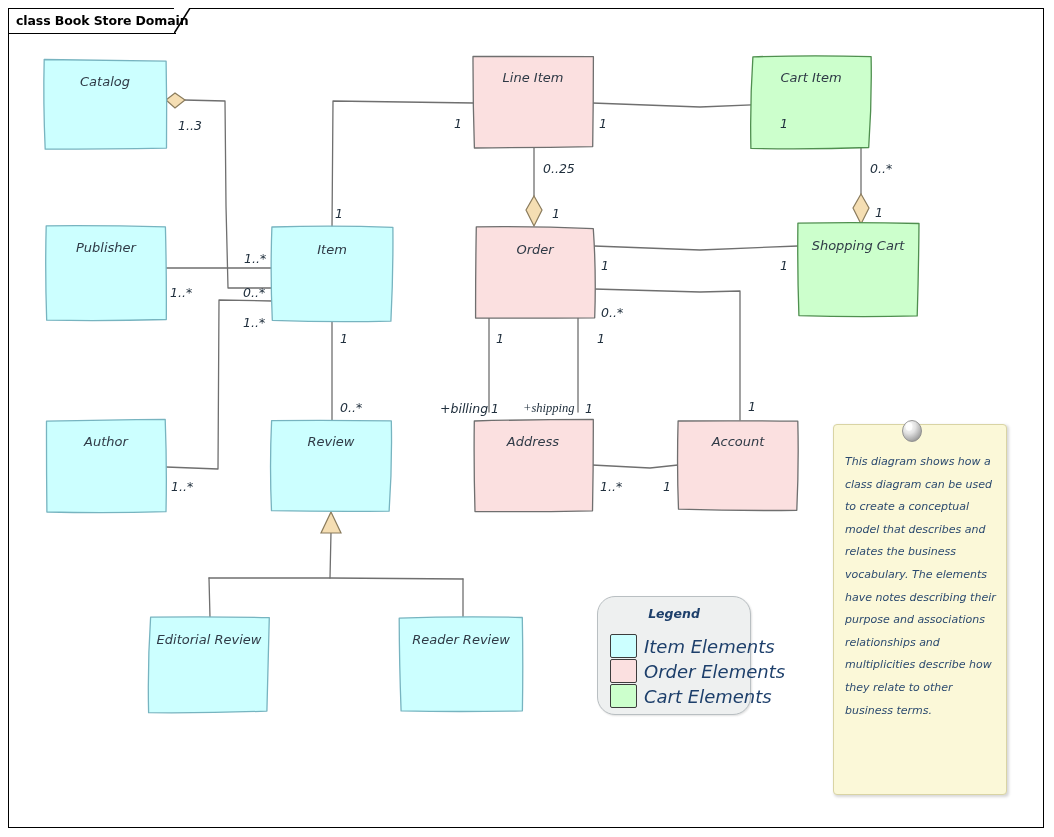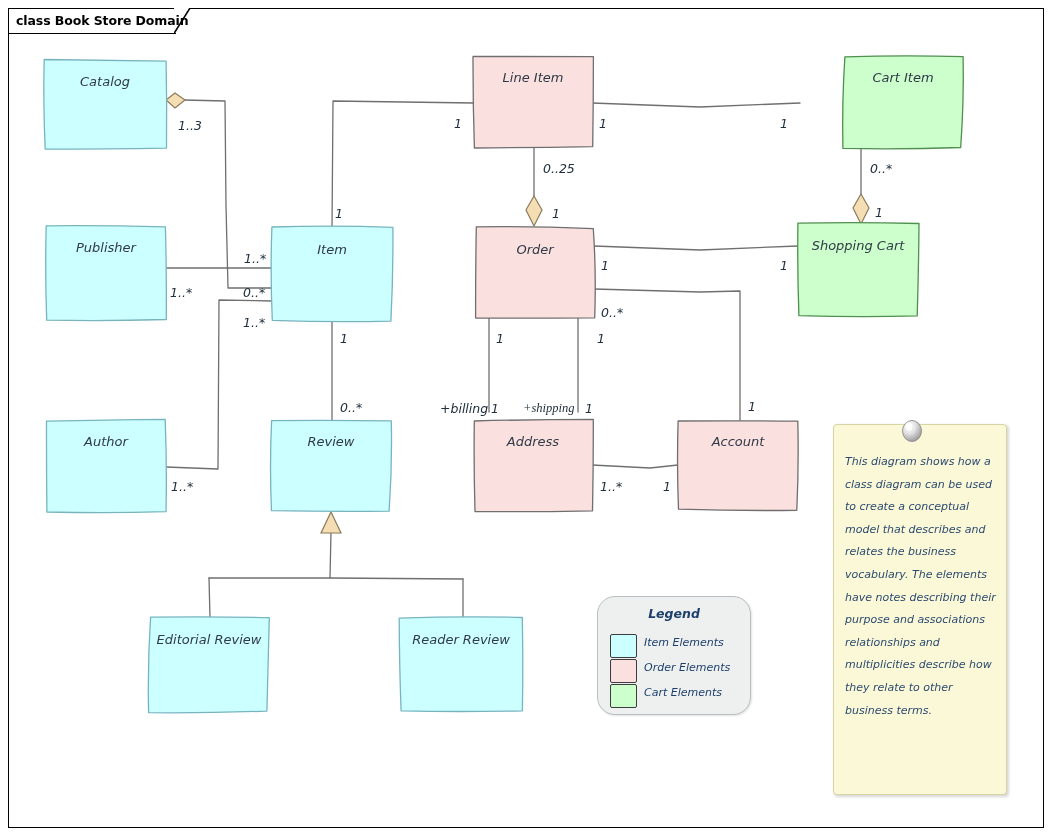--- a/index.html
+++ b/index.html
@@ -143,21 +143,21 @@
     height: 22px;
     border: 1.3px solid #3c3c3c;
     border-radius: 2px;
   }
   .legend-text {
     position: absolute;
     left: 34px;
     top: 3px;
     font-family: "DejaVu Sans", sans-serif;
     font-style: italic;
-    font-size: 11px;
+    font-size: 18px;
     color: #1d3f6b;
     white-space: nowrap;
   }
   
   #note {
     position: absolute;
     left: 833px;
     top: 424px;
     width: 172px;
     height: 369px;
@@ -258,21 +258,21 @@
           <path d="M4.2 3.5 Q63.7 4.3 126.1 5.2 Q127.0 47.5 126.5 92.1 Q67.6 93.0 5.2 93.2 Q3.1 46.6 4.2 3.5 Z" fill="#CCFFFF" stroke="#77b4c0" stroke-width="1.3" stroke-linejoin="round"></path>
         </svg>
         <div class="cls-label">Catalog</div>
       </div>
       <div class="cls" style="left: 474px; top: 56px; width: 118px; height: 92px;">
         <svg class="box-outline" width="128" height="102">
           <path d="M3.0 4.4 Q62.1 4.3 123.4 4.7 Q123.4 50.8 122.7 94.6 Q62.3 95.6 4.4 96.0 Q2.9 51.1 3.0 4.4 Z" fill="#FBE0E0" stroke="#6f6f6f" stroke-width="1.3" stroke-linejoin="round"></path>
         </svg>
         <div class="cls-label">Line Item</div>
       </div>
-      <div class="cls" style="left: 844px; top: 56px; width: 118px; height: 92px;">
+      <div class="cls" style="left: 752px; top: 56px; width: 118px; height: 92px;">
         <svg class="box-outline" width="128" height="102">
           <path d="M4.9 4.8 Q63.6 3.0 123.1 4.6 Q124.0 49.4 120.7 95.5 Q63.1 97.5 2.9 96.4 Q1.9 50.5 4.9 4.8 Z" fill="#CCFFCC" stroke="#4f8f4f" stroke-width="1.3" stroke-linejoin="round"></path>
         </svg>
         <div class="cls-label">Cart Item</div>
       </div>
       <div class="cls" style="left: 46px; top: 226px; width: 120px; height: 94px;">
         <svg class="box-outline" width="130" height="104">
           <path d="M4.2 3.8 Q63.4 3.3 123.4 4.8 Q124.6 49.7 124.3 97.5 Q64.8 99.3 4.7 98.2 Q3.0 50.3 4.2 3.8 Z" fill="#CCFFFF" stroke="#77b4c0" stroke-width="1.3" stroke-linejoin="round"></path>
         </svg>
         <div class="cls-label">Publisher</div>

